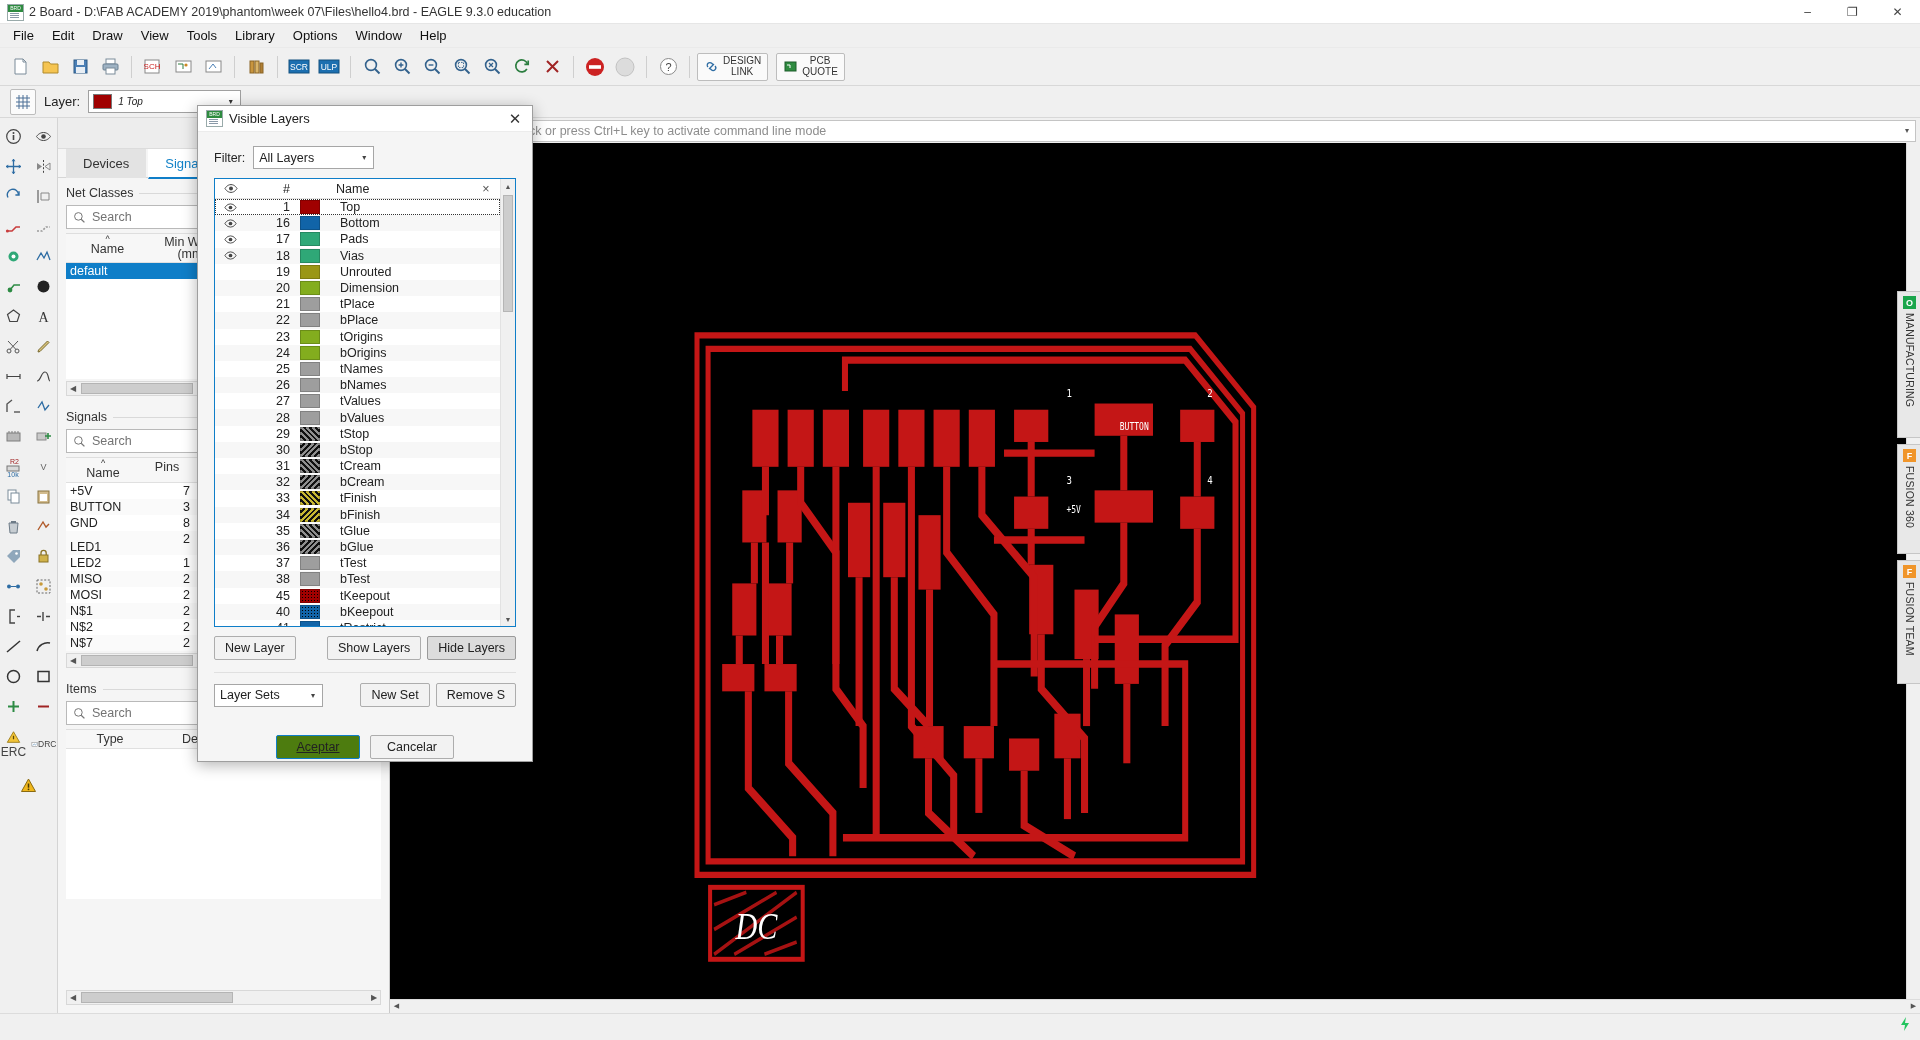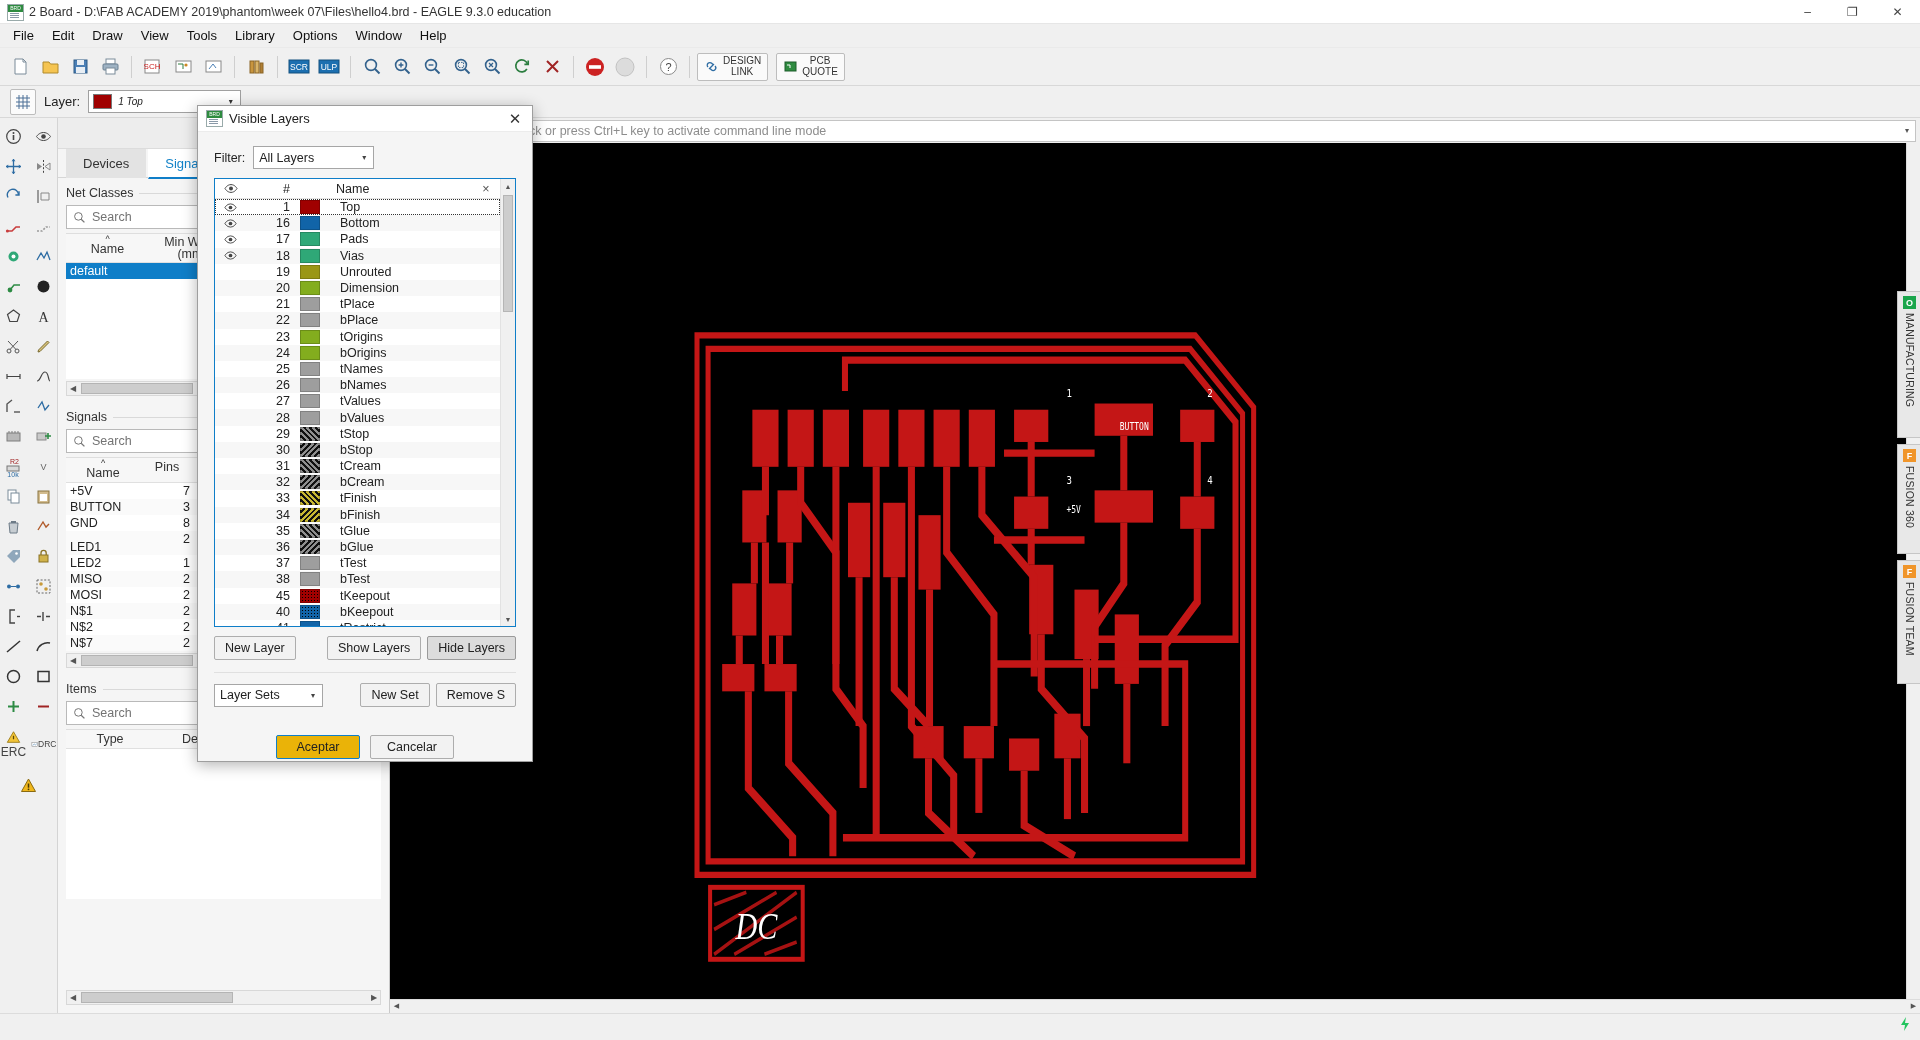--- a/index.html
+++ b/index.html
@@ -158,21 +158,21 @@
   .lyr-sb .ar{height:14px;display:flex;align-items:center;justify-content:center;
     font-size:7px;color:#555;background:#f0f0f0;}
   .lyr-sb .ar.bot{position:absolute;bottom:0;left:0;right:0;}
   .lyr-sb .thumb{position:absolute;left:2px;right:2px;top:16px;height:115px;
     background:#cdcdcd;border:1px solid #b5b5b5;}
   .btnrow{display:flex;align-items:center;margin-top:9px;}
   .btn{height:22px;border:1px solid #adadad;background:#f2f2f2;border-radius:2px;
     font-size:12.5px;color:#222;display:flex;align-items:center;justify-content:center;
     padding:0 10px;}
   .btn.pressed{background:#dcdcdc;border-color:#9a9a9a;}
-  .btn.primary{border:1px solid #0f7ec8;background:#eab308;}
+  .btn.primary{border:1px solid #0f7ec8;background:#4d7c0f;text-decoration:underline;}
   .dlg-sep{height:1px;background:#e0e0e0;margin:12px 0 10px 0;}
   .tooltip{position:absolute;left:499px;top:668px;width:139px;background:#5a5a5a;
     color:#fff;font-size:11.5px;line-height:15px;padding:5px 7px;z-index:60;}
 </style>
 </head>
 <body>
 
 <div class="app">
 
   <div class="titlebar">

